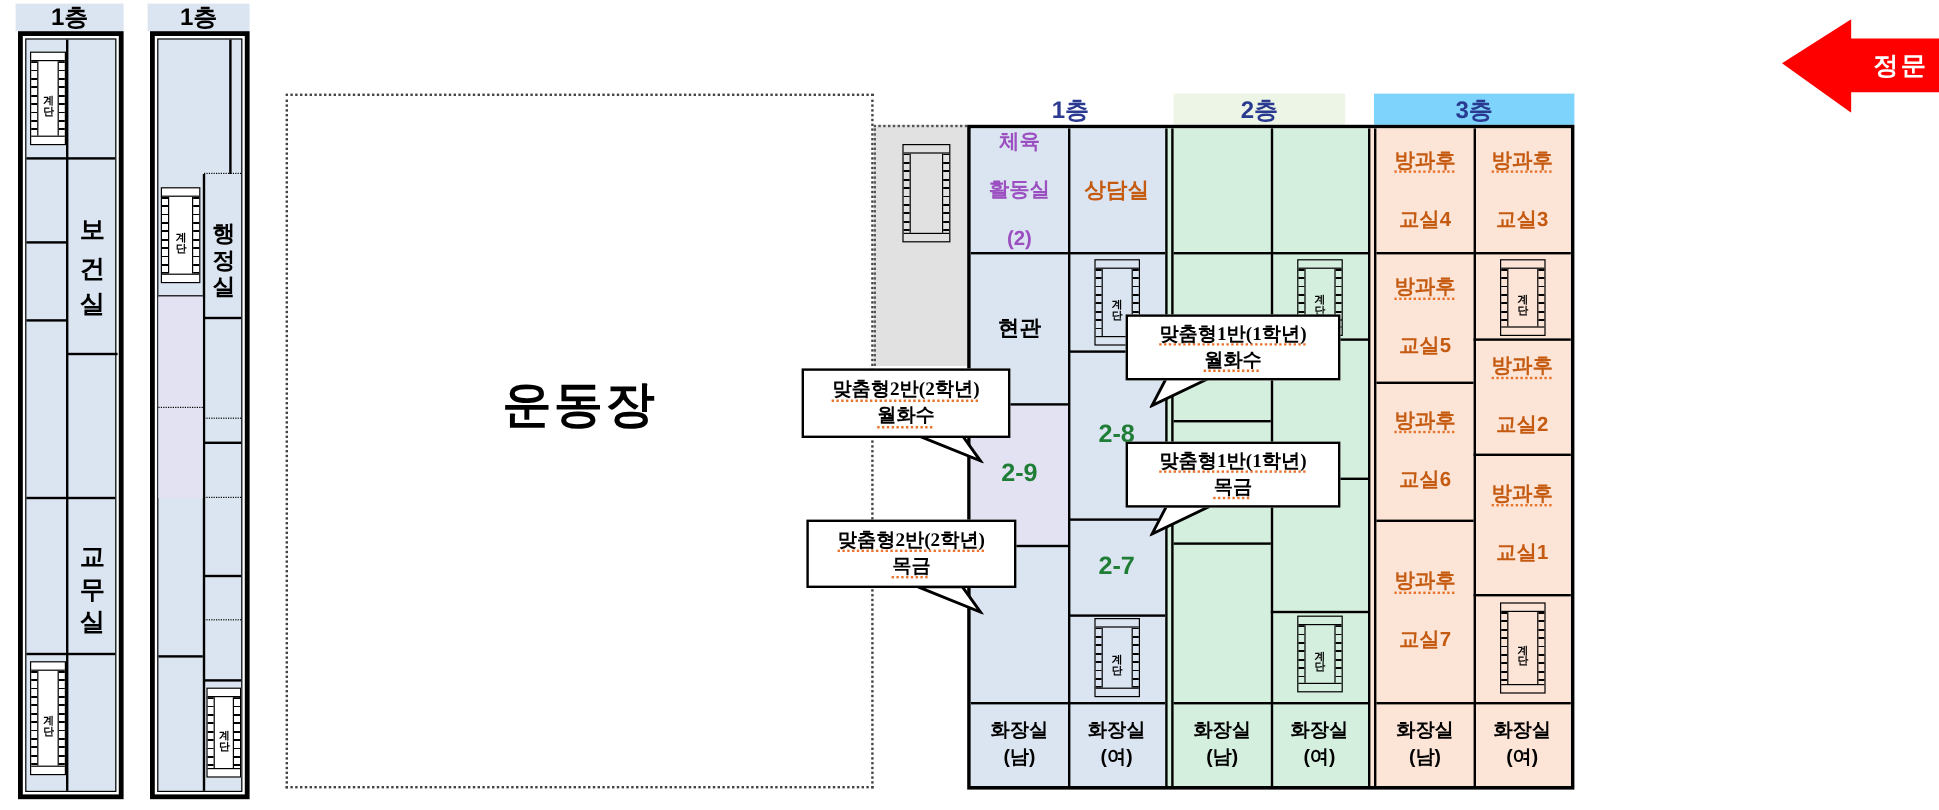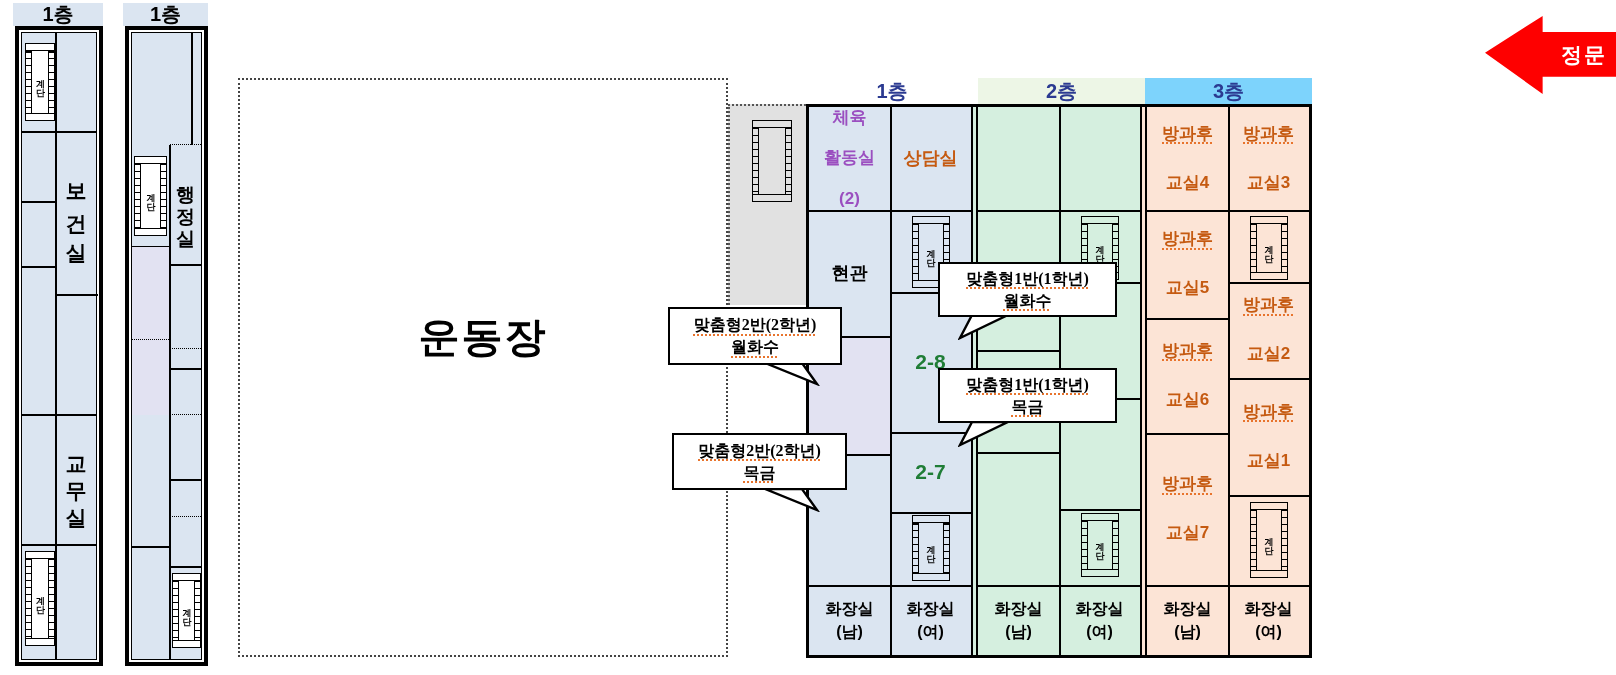--- a/index.html
+++ b/index.html
@@ -166,21 +166,21 @@
         <div class="well"></div>
         <div class="rail r"></div>
       </div>
       <div class="cap b"></div>
     </div>
   </div>
 
   <div class="mb-header" style="left:806px; width:172px; background:#fff;">
     <span>1층</span>
   </div>
-  <div class="mb-header" style="left:978px; width:167px; background:#edf6e6;">
+  <div class="mb-header" style="left:978px; width:143px; background:#edf6e6;">
     <span>2층</span>
   </div>
   <div class="mb-header" style="left:1145px; width:167px; background:#7dd3fc;">
     <span>3층</span>
   </div>
 
   <div class="main-bldg">
 
     <div class="floor f1">
       <div class="lav" style="left:0; top:230px; width:50%; height:118px;"></div>
@@ -195,20 +195,21 @@
       <div class="cell purple" style="left:0; top:0; width:50%; height:103px; font-size:17px; line-height:1.2;">
         <span>
           <span class="l">체육</span>
           <span class="l">활동실</span>
           <span class="l">(2)</span>
         </span>
       </div>
       <div class="cell" style="left:0; top:103px; width:50%; height:126px; font-size:18px;">현관</div>
       <div class="cell brown" style="left:50%; top:0; right:0; height:103px; font-size:18px;">상담실</div>
       <div class="cell green" style="left:50%; top:185px; right:0; height:140px; font-size:21px;">2-8</div>
+      <div class="cell green" style="left:0; top:229px; width:50%; height:118px; font-size:21px;">2-9</div>
       <div class="cell green" style="left:50%; top:325px; right:0; height:80px; font-size:21px;">2-7</div>
       <div class="stairs" style="left:calc(75% - 19px); top:109px; width:38px; height:72px;">
         <div class="cap"></div>
         <div class="mid">
           <div class="rail l"></div>
           <div class="well">계단</div>
           <div class="rail r"></div>
         </div>
         <div class="cap b"></div>
       </div>

